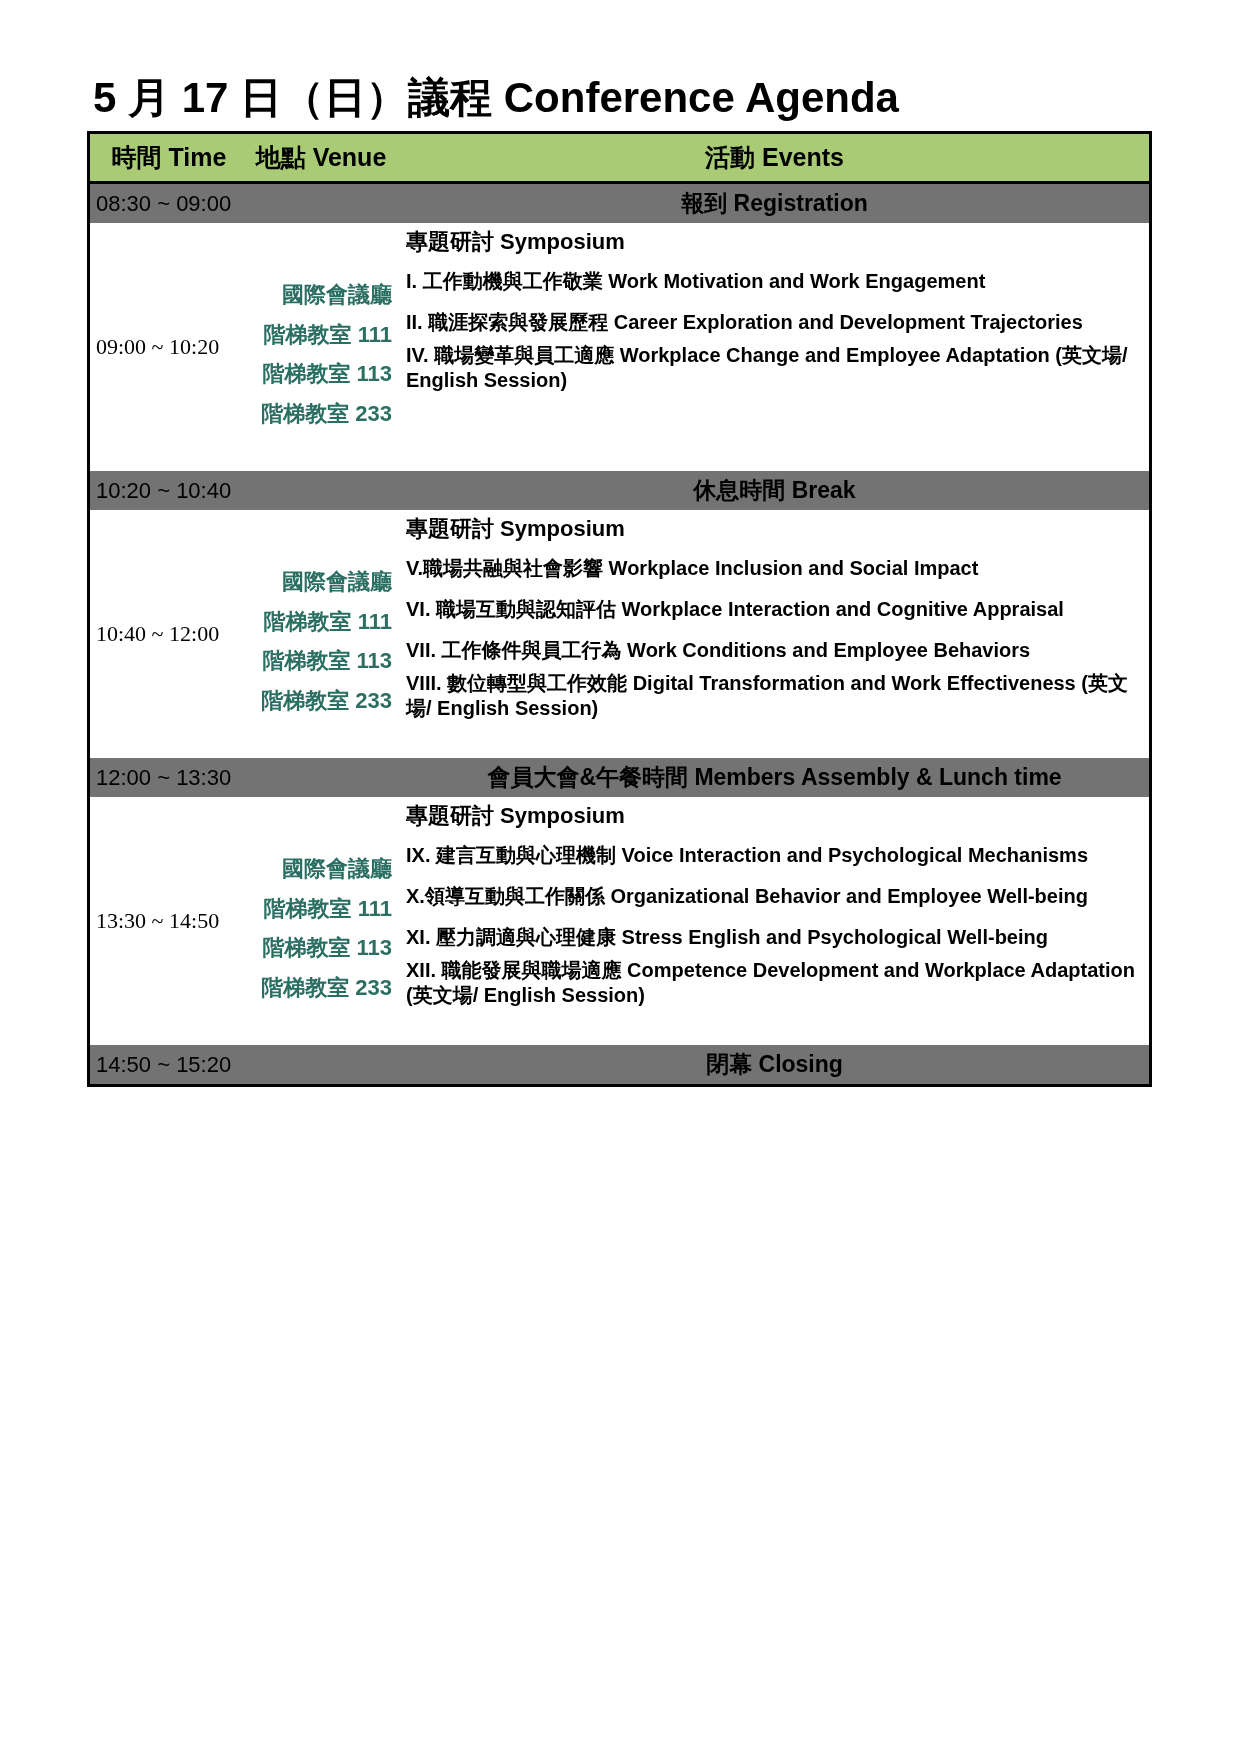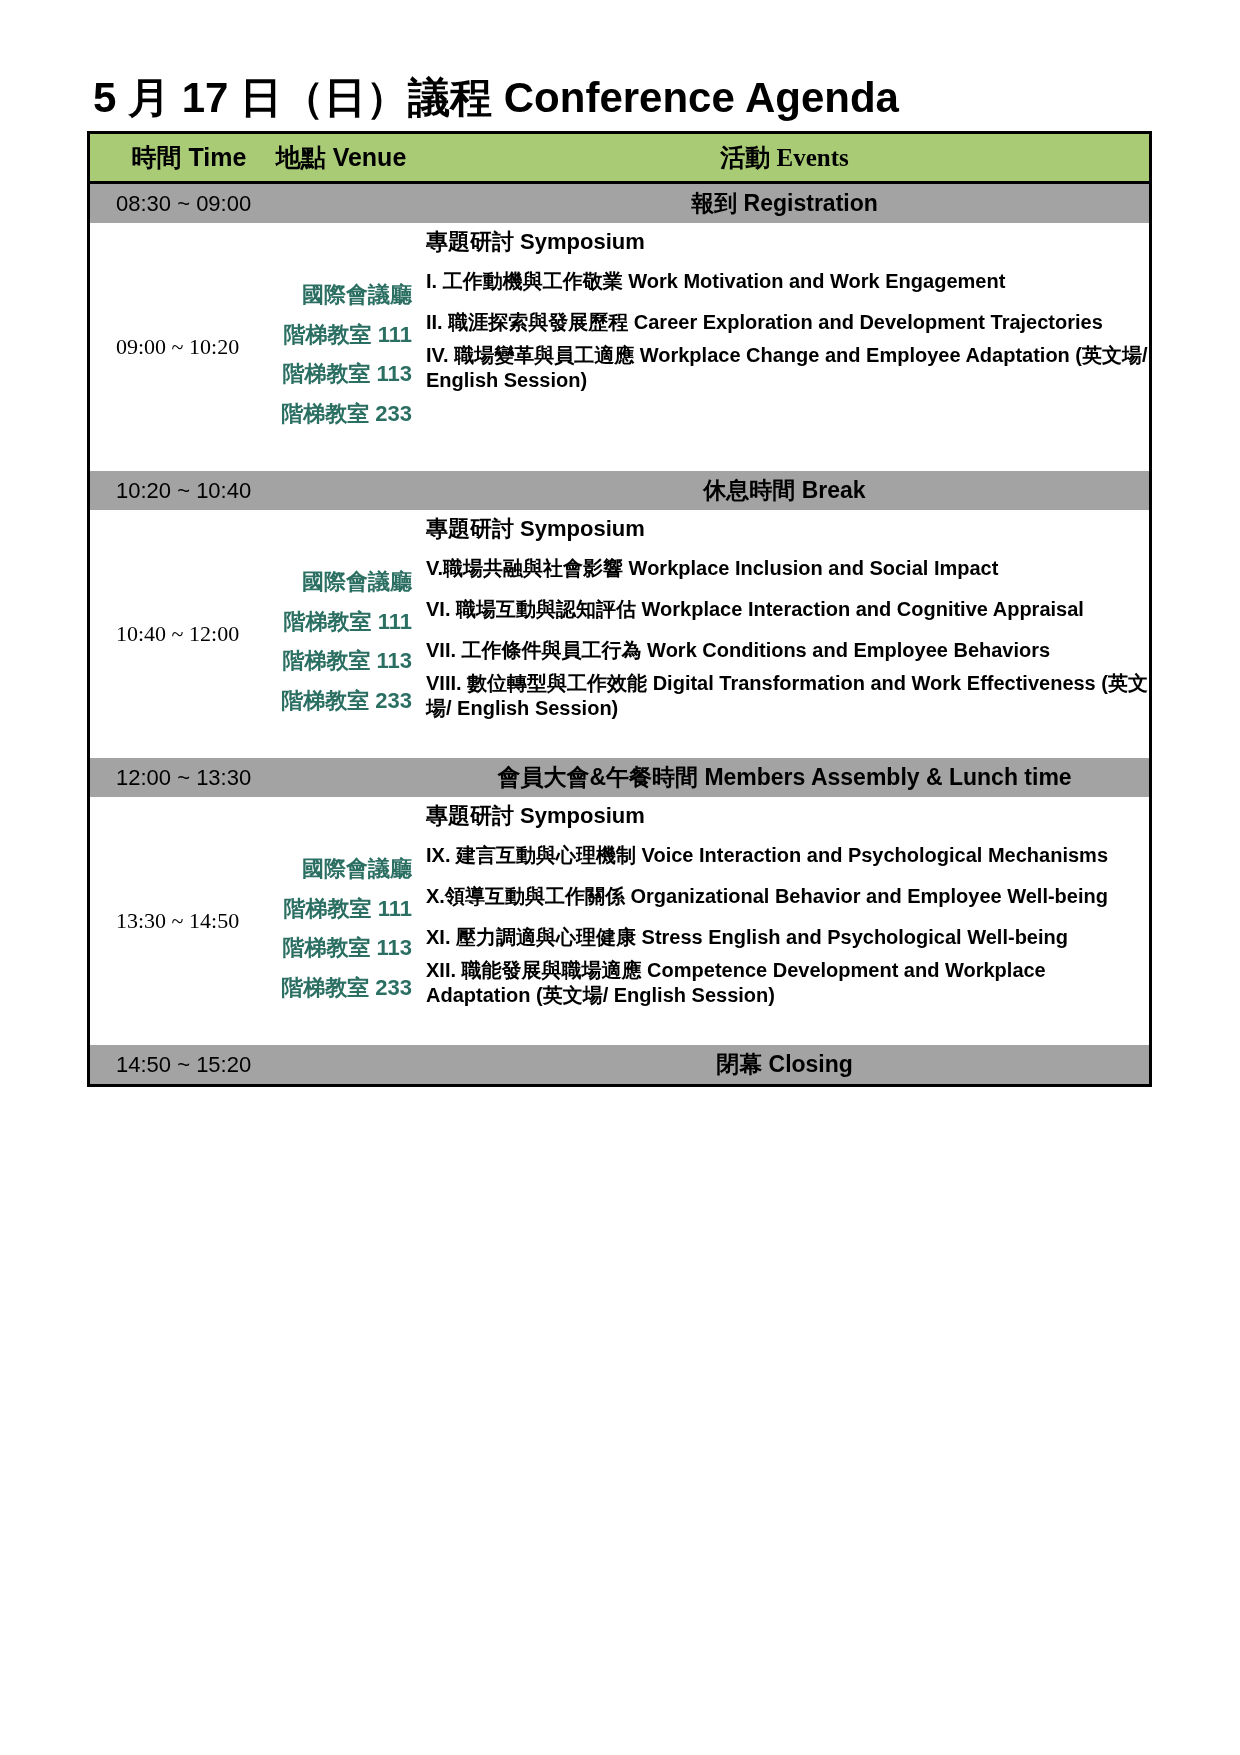--- a/index.html
+++ b/index.html
@@ -1,28 +1,28 @@
 <!DOCTYPE html>
 <html><head>
 <meta charset="utf-8">
 <style>
   html, body { margin:0; padding:0; background:#ffffff; }
   body { width:1240px; height:1755px; position:relative; font-family:"Liberation Sans", sans-serif; color:#000; }
   .title { position:absolute; left:93px; top:70px; font-size:42px; font-weight:bold; letter-spacing:0px; white-space:nowrap; }
   .agenda { position:absolute; left:87px; top:131px; width:1065px; border:3px solid #000; box-sizing:border-box; }
   .hdr { display:flex; height:47px; background:#a9cb76; border-bottom:3px solid #000; font-weight:bold; font-size:25px; align-items:center; }
   .hdr > div { display:flex; align-items:center; height:100%; }
-  .c-time { width:152px; box-sizing:border-box; padding-left:6px;margin-left:20px; }
+  .c-time { width:152px; box-sizing:border-box; padding-left:6px; }
   .c-venue { width:158px; box-sizing:border-box; }
   .c-event { flex:1; }
   .hdr .c-time { justify-content:center; }
   .hdr .c-venue { justify-content:center; }
-  .hdr .c-event { justify-content:center;font-family:Liberation Serif, serif; }
+  .hdr .c-event { justify-content:center; }
   .row { display:flex; }
-  .row.gray { background:#a3a3a3; height:39px; align-items:center; }
+  .row.gray { background:#737373; height:39px; align-items:center; }
   .row.gray .c-time { font-size:22px; padding-left:6px; }
   .row.gray .c-event { text-align:center; font-size:23px; font-weight:bold; }
   .row.sym { background:#fff; height:248px; }
   .row.sym .c-time { display:flex; align-items:center; font-size:22px; padding-left:6px;font-family:Liberation Serif, serif; }
   .row.sym .c-venue { display:flex; flex-direction:column; justify-content:flex-start; padding-top:52px; color:#2b6f63; font-weight:bold; font-size:22px; text-align:right; padding-right:8px; }
   .venue-item { height:39.5px; line-height:39.5px; }
   .row.sym .c-event { padding-left:6px; font-weight:bold; font-size:20px; }
   .sym-title { font-size:22px; height:38px; line-height:38px; }
   .ev-line { height:41px; line-height:41px; white-space:nowrap; }
   .ev-line.wrap { white-space:normal; height:auto; line-height:25px; }

